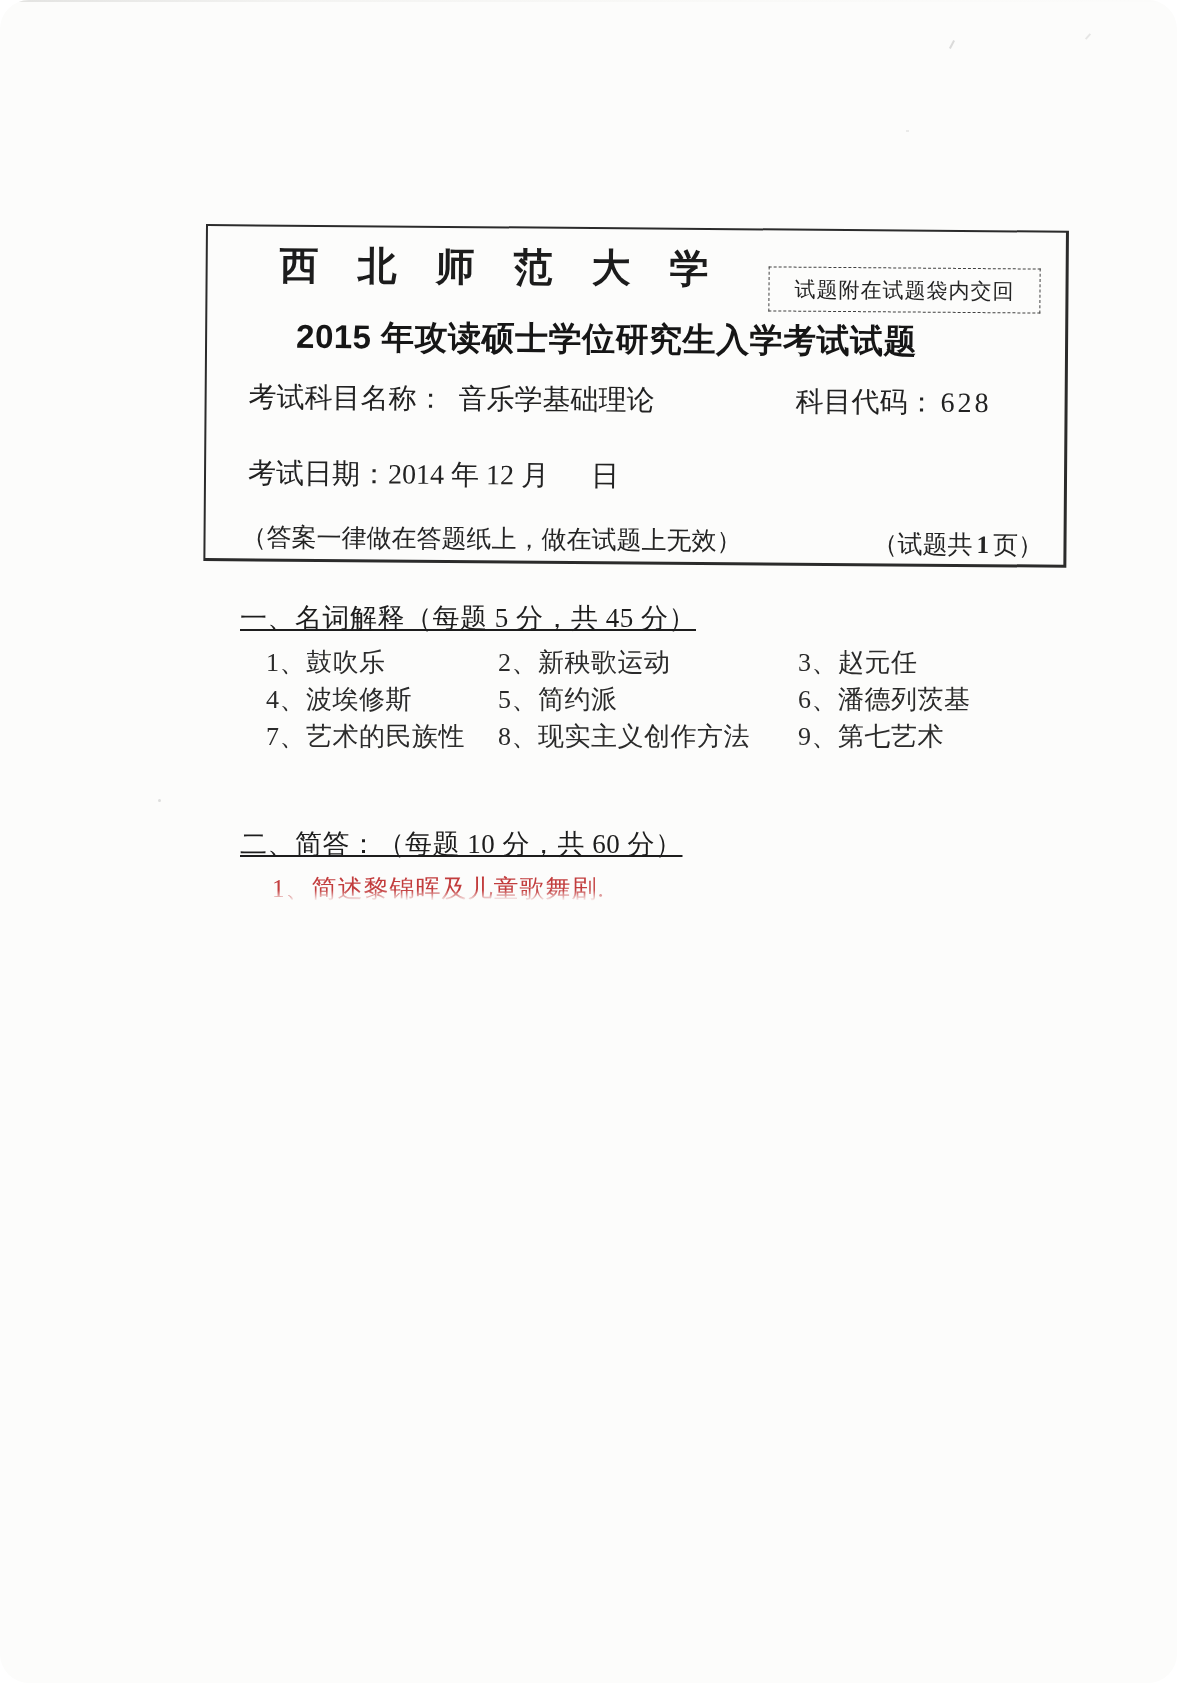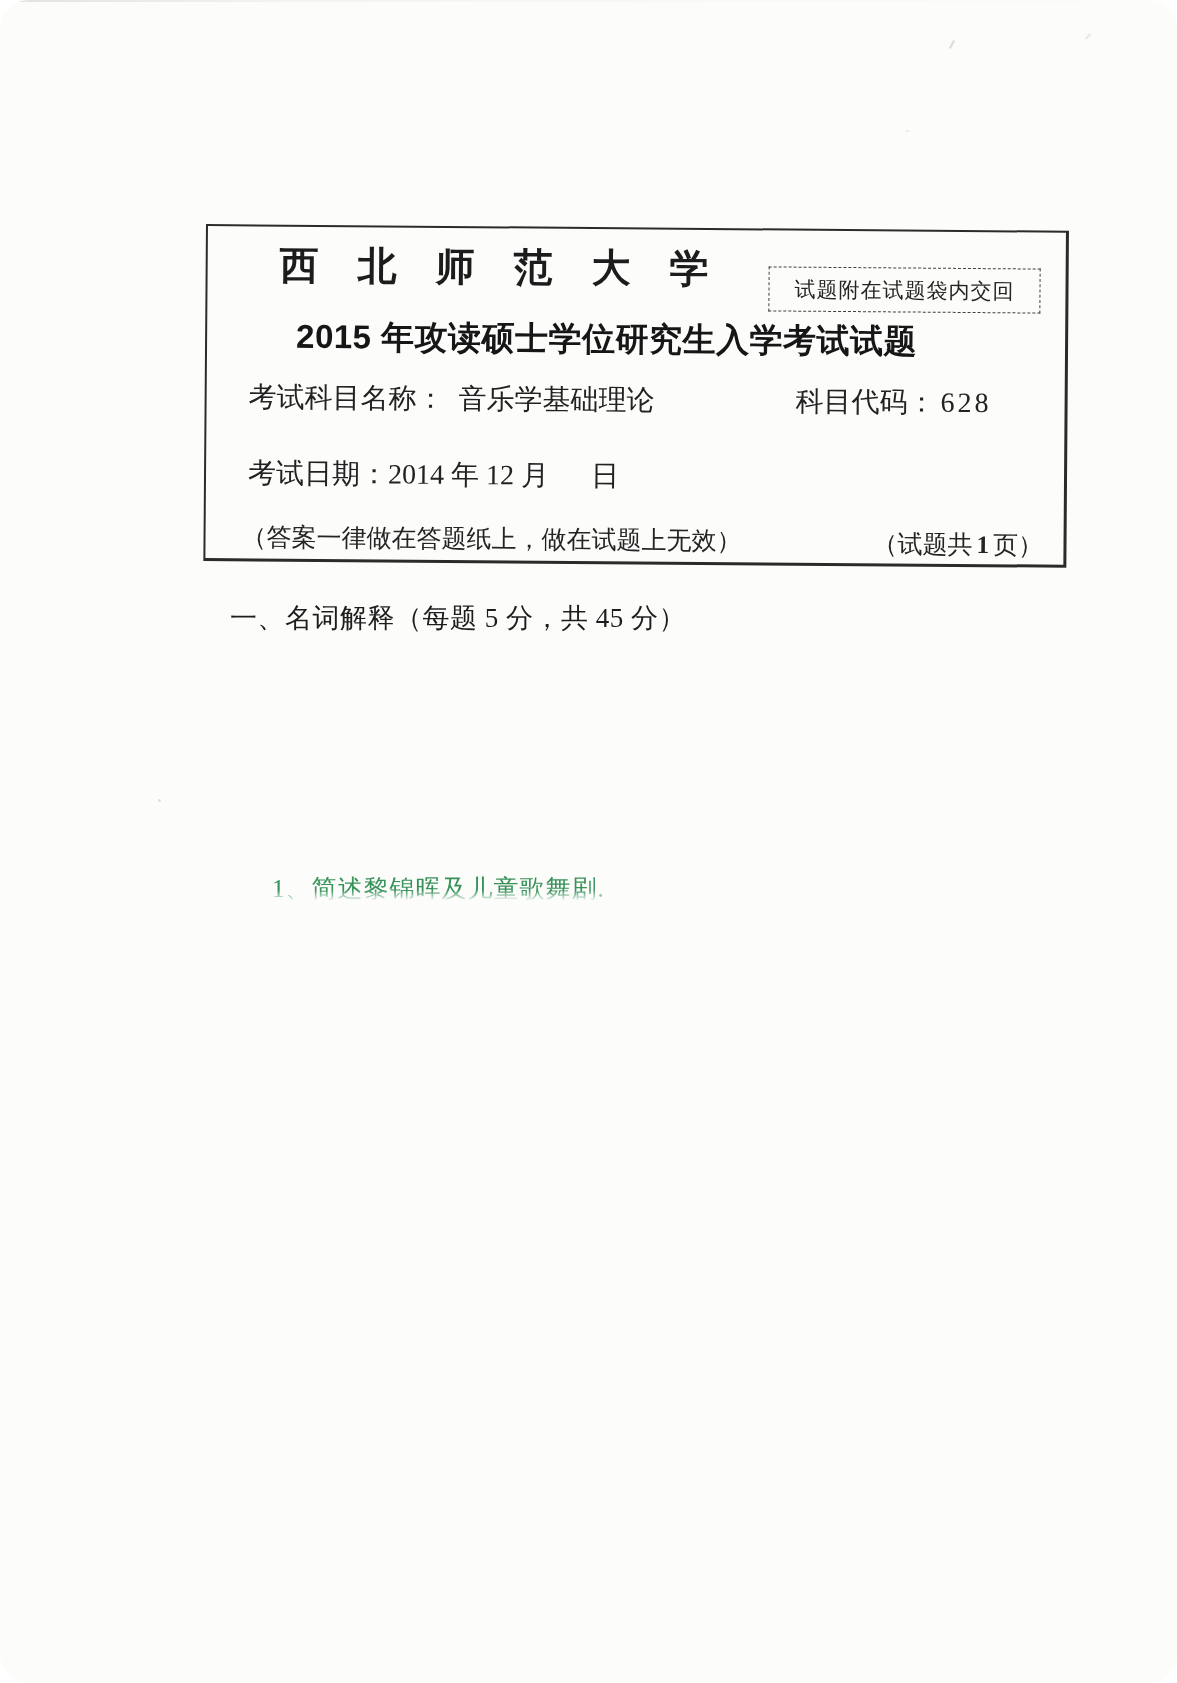--- a/index.html
+++ b/index.html
@@ -71,38 +71,39 @@
     font-size: 25px; white-space: nowrap; color: #242424;
   }
   .page-note {
     position: absolute; left: 667px; top: 296px;
     font-size: 25px; white-space: nowrap; color: #242424;
   }
   .page-note .num { font-weight: bold; margin: 0 4px; }
 
   
   .s1-heading, .s2-heading {
-    position: absolute; left: 230px;
+    position: absolute; left: 240px;
     font-size: 27px; color: #1d1d1d; white-space: nowrap;
     letter-spacing: 0.5px;
+    text-decoration: underline;
   }
   .s1-heading { top: 600px; }
   .s2-heading { top: 826px; }
   .items-grid {
     position: absolute; left: 266px; top: 649px;
     display: grid;
     grid-template-columns: 232px 300px auto;
     row-gap: 9px;
     font-size: 26px; line-height: 28px;
     color: #2b2b2b; white-space: nowrap;
     letter-spacing: 0.5px;
   }
   .faded-line {
     position: absolute; left: 272px; top: 872px;
-    font-size: 25px; color: #15803d; white-space: nowrap;
+    font-size: 25px; color: #b91c1c; white-space: nowrap;
     letter-spacing: 1px;
     opacity: .85;
     filter: blur(0.3px);
   }
   .fade-strip {
     position: absolute; left: 240px; top: 890px;
     width: 580px; height: 16px;
     background: linear-gradient(to bottom, rgba(252,252,251,0), rgba(252,252,251,.95) 65%, #fcfcfb);
   }
 
@@ -141,21 +142,33 @@
 
     <div class="note-row">（答案一律做在答题纸上，做在试题上无效）</div>
 
     <div class="page-note">
       <span>（试题共</span><span class="num">1</span><span>页）</span>
     </div>
   </div>
 
   <div class="s1-heading">一、名词解释（每题 5 分，共 45 分）</div>
 
+  <div class="items-grid">
+    <span>1、鼓吹乐</span>
+    <span>2、新秧歌运动</span>
+    <span>3、赵元任</span>
+    <span>4、波埃修斯</span>
+    <span>5、简约派</span>
+    <span>6、潘德列茨基</span>
+    <span>7、艺术的民族性</span>
+    <span>8、现实主义创作方法</span>
+    <span>9、第七艺术</span>
+  </div>
 
+  <div class="s2-heading">二、简答：（每题 10 分，共 60 分）</div>
 
   <div class="faded-line">1、简述黎锦晖及儿童歌舞剧.</div>
   <div class="fade-strip"></div>
 
   <div class="speck speck-1"></div>
   <div class="speck speck-2"></div>
   <div class="speck speck-3"></div>
   <div class="speck speck-4"></div>
 </div>
 

